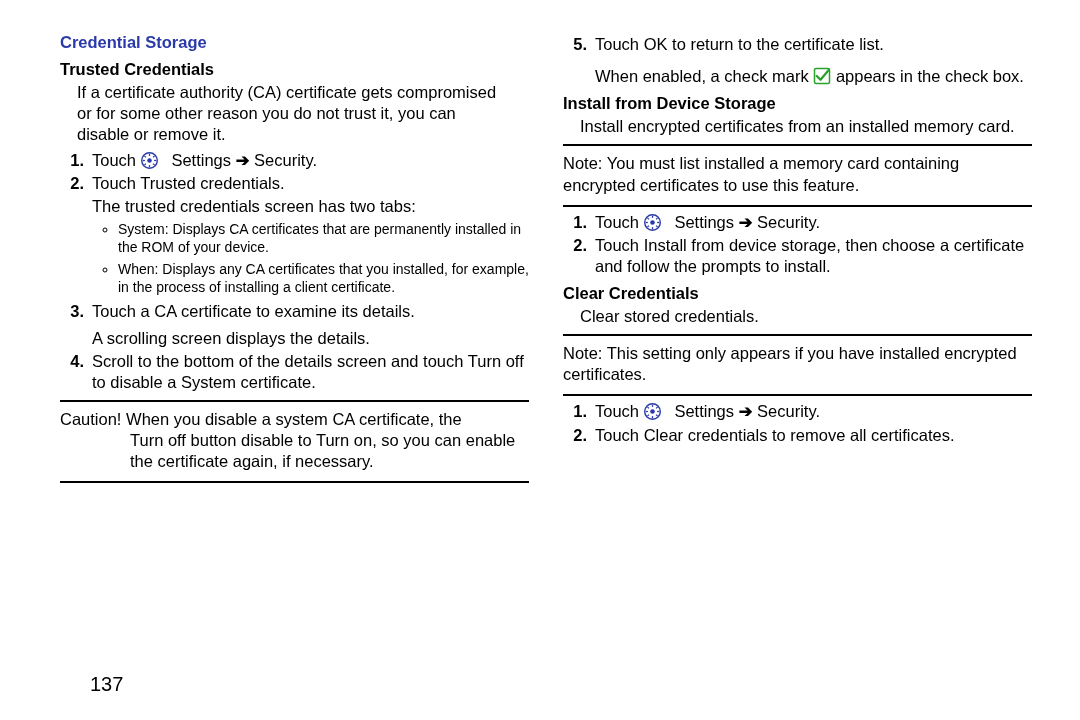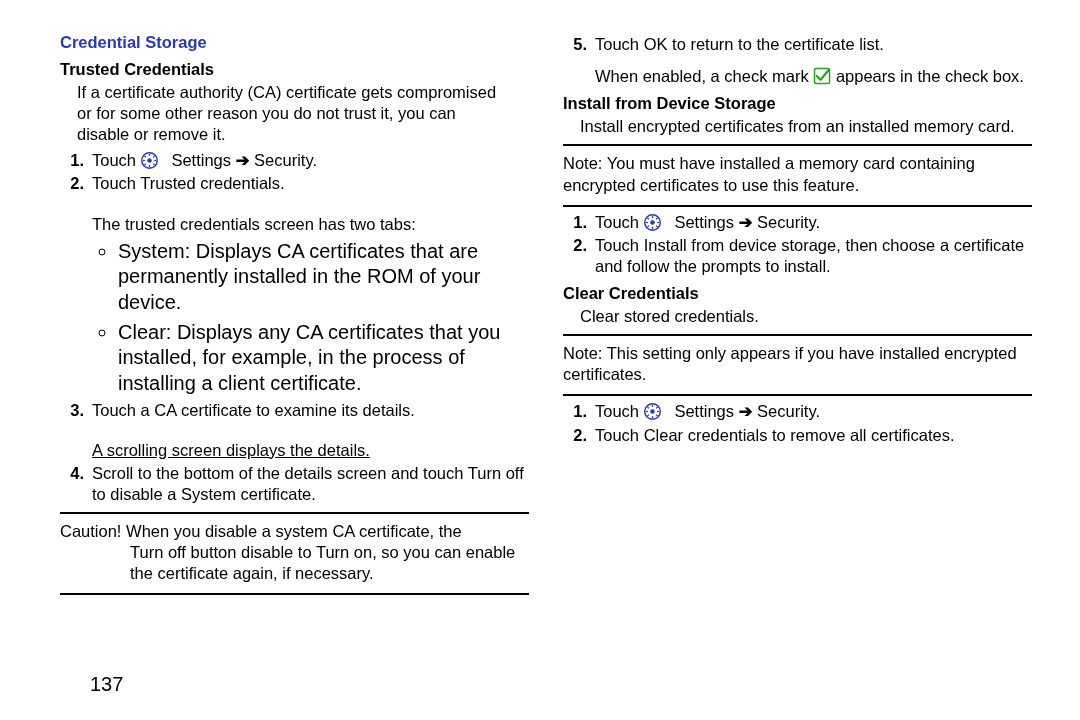--- a/index.html
+++ b/index.html
@@ -58,21 +58,21 @@
   }
   ul.bullets {
     margin: 4px 0 4px 10px;
     padding: 0 0 0 16px;
     font-family: Arial, Helvetica, sans-serif;
   }
   ul.bullets > li {
     margin: 4px 0;
     font-stretch: condensed;
   }
-  .bullet-line { font-size: 20px; }
+  .bullet-line { font-size: 14px; }
   .b { font-weight: 400; }
   .rule {
     border: none;
     border-top: 2px solid #000;
     margin: 7px 0 5px 0;
     height: 0;
   }
   .note-block {
     padding: 2px 0 2px 0;
   }
@@ -134,30 +134,30 @@
               </svg>
           </span>
           <span>&nbsp;</span>
           <span class="b">Settings</span>
           <span class="arrow"> ➔ </span>
           <span class="b">Security</span><span>.</span>
         </li>
         <li>
           <span class="num">2.</span>
           <span>Touch </span><span class="b">Trusted credentials</span><span>.</span>
-          <div style="margin-top:20px;">The trusted credentials screen has two tabs:</div>
+          <div style="margin-top:2px;">The trusted credentials screen has two tabs:</div>
           <ul class="bullets">
             <li class="bullet-line"><span class="b">System</span><span>: Displays CA certificates that are permanently installed in the ROM of your device.</span></li>
-            <li class="bullet-line"><span class="b">Clear</span><span>: Displays any CA certificates that you installed, for example, in the process of installing a client certificate.</span></li>
+            <li class="bullet-line"><span class="b">When</span><span>: Displays any CA certificates that you installed, for example, in the process of installing a client certificate.</span></li>
           </ul>
         </li>
         <li>
           <span class="num">3.</span>
           <span>Touch a CA certificate to examine its details.</span>
-          <div style="margin-top:18px;text-decoration:underline;">A scrolling screen displays the details.</div>
+          <div style="margin-top:6px;">A scrolling screen displays the details.</div>
         </li>
         <li>
           <span class="num">4.</span>
           <span>Scroll to the bottom of the details screen and touch </span><span class="b">Turn off</span><span> to disable a System certificate.</span>
         </li>
       </ol>
 
       <hr class="rule">
       <div class="note-block">
         <span class="b">Caution!</span><span> When you disable a system CA certificate, the </span>
@@ -184,21 +184,21 @@
             <span> appears in the check box.</span>
           </div>
         </li>
       </ol>
 
       <div class="subhead">Install from Device Storage</div>
       <p class="para">Install encrypted certificates from an installed memory card.</p>
 
       <hr class="rule">
       <div class="note-block">
-        <span class="b">Note:</span><span> You must have installed a memory card containing encrypted certificates to use this feature.</span>
+        <span class="b">Note:</span><span> You must list installed a memory card containing encrypted certificates to use this feature.</span>
       </div>
       <hr class="rule">
 
       <ol class="steps">
         <li>
           <span class="num">1.</span>
           <span>Touch </span>
           <span class="icon-settings">
             <svg viewBox="0 0 24 24">
                 <circle cx="12" cy="12" r="11" fill="none" stroke="#2a3aa8" stroke-width="2"></circle>

